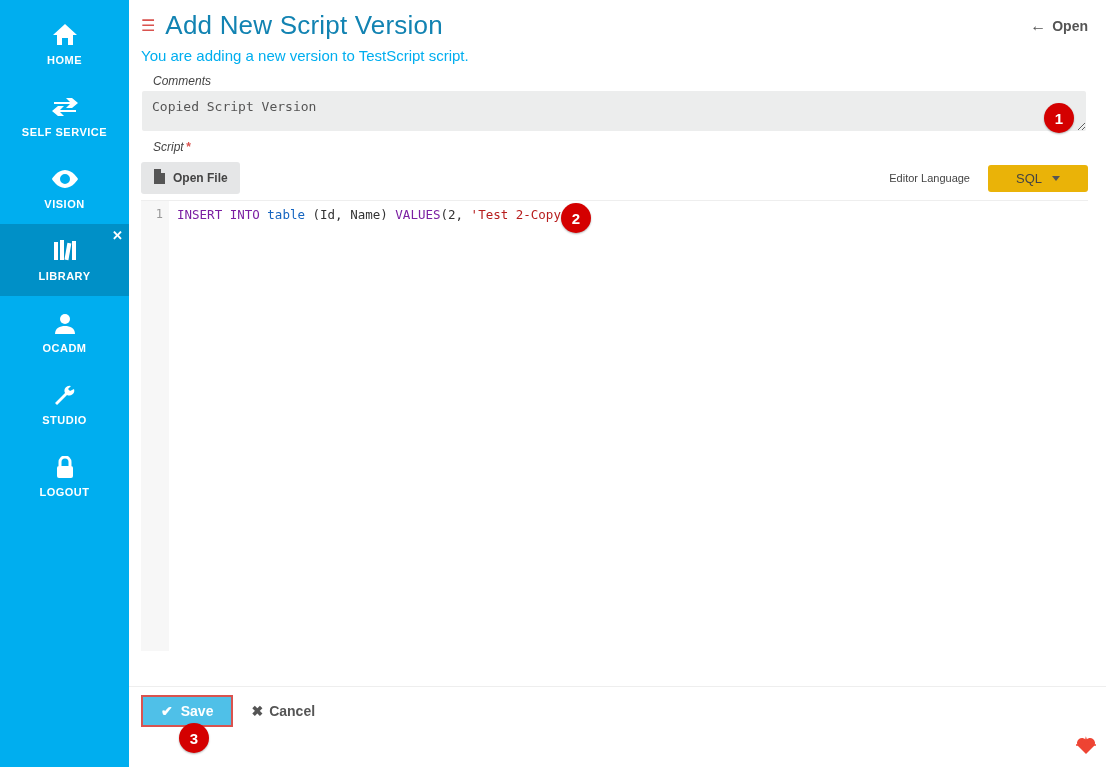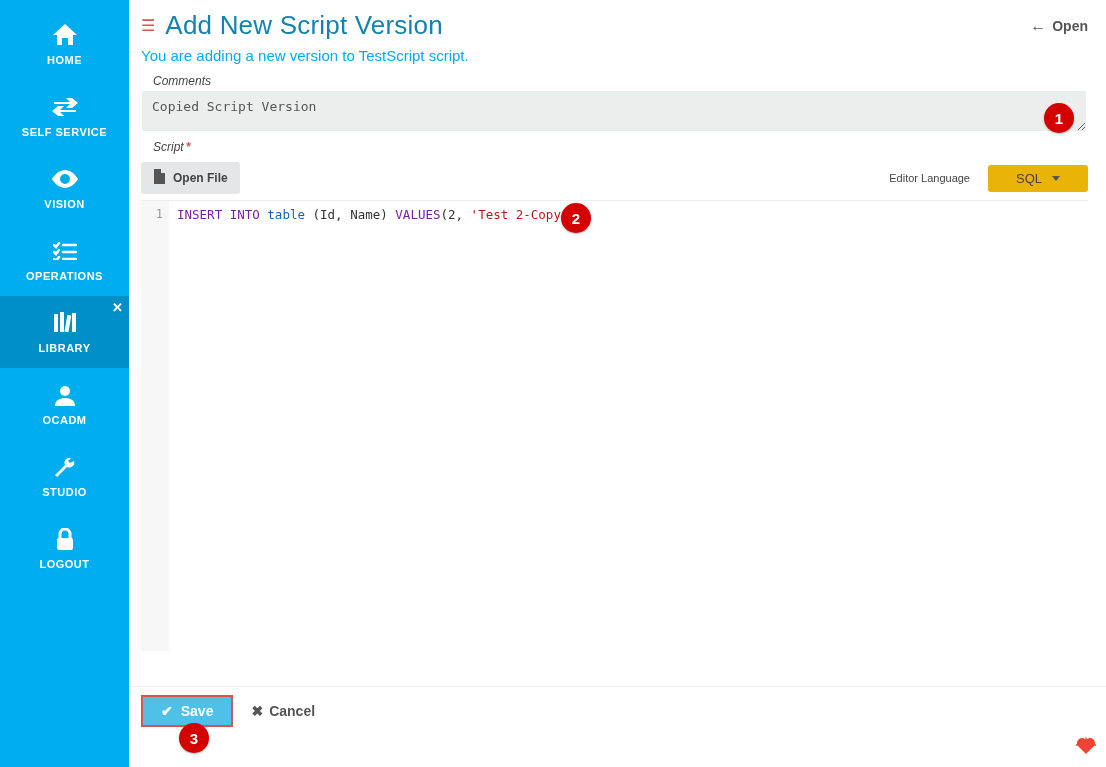--- a/index.html
+++ b/index.html
@@ -84,28 +84,20 @@
     </span>
     <span class="label">SELF SERVICE</span>
   </div>
   <div class="side-item">
     <span class="icon">
       <svg width="28" height="18" viewBox="0 0 28 18" fill="#fff">
           <path d="M14 0 C6 0 1 9 1 9 s5 9 13 9 s13-9 13-9 S22 0 14 0 Z M14 14 a5 5 0 1 1 0-10 a5 5 0 0 1 0 10 Z"></path>
         </svg>
     </span>
     <span class="label">VISION</span>
-  </div>
-  <div class="side-item">
-    <span class="icon">
-      <svg width="24" height="18" viewBox="0 0 24 18" fill="none" stroke="#fff" stroke-width="2.5">
-          <path d="M1 3 l2 2 l3-4 M10 3 h13 M1 10 l2 2 l3-4 M10 10 h13 M1 17 l2 2 l3-4 M10 17 h13" stroke-linecap="round"></path>
-        </svg>
-    </span>
-    <span class="label">OPERATIONS</span>
   </div>
   <div class="side-item active">
     <span class="close-x">✕</span>
     <span class="icon">
       <svg width="26" height="22" viewBox="0 0 26 22" fill="#fff">
           <rect x="2" y="2" width="4" height="18"></rect>
           <rect x="8" y="0" width="4" height="20"></rect>
           <rect x="14" y="3" width="4" height="17" transform="rotate(10 16 11)"></rect>
           <rect x="20" y="1" width="4" height="19"></rect>
         </svg>

